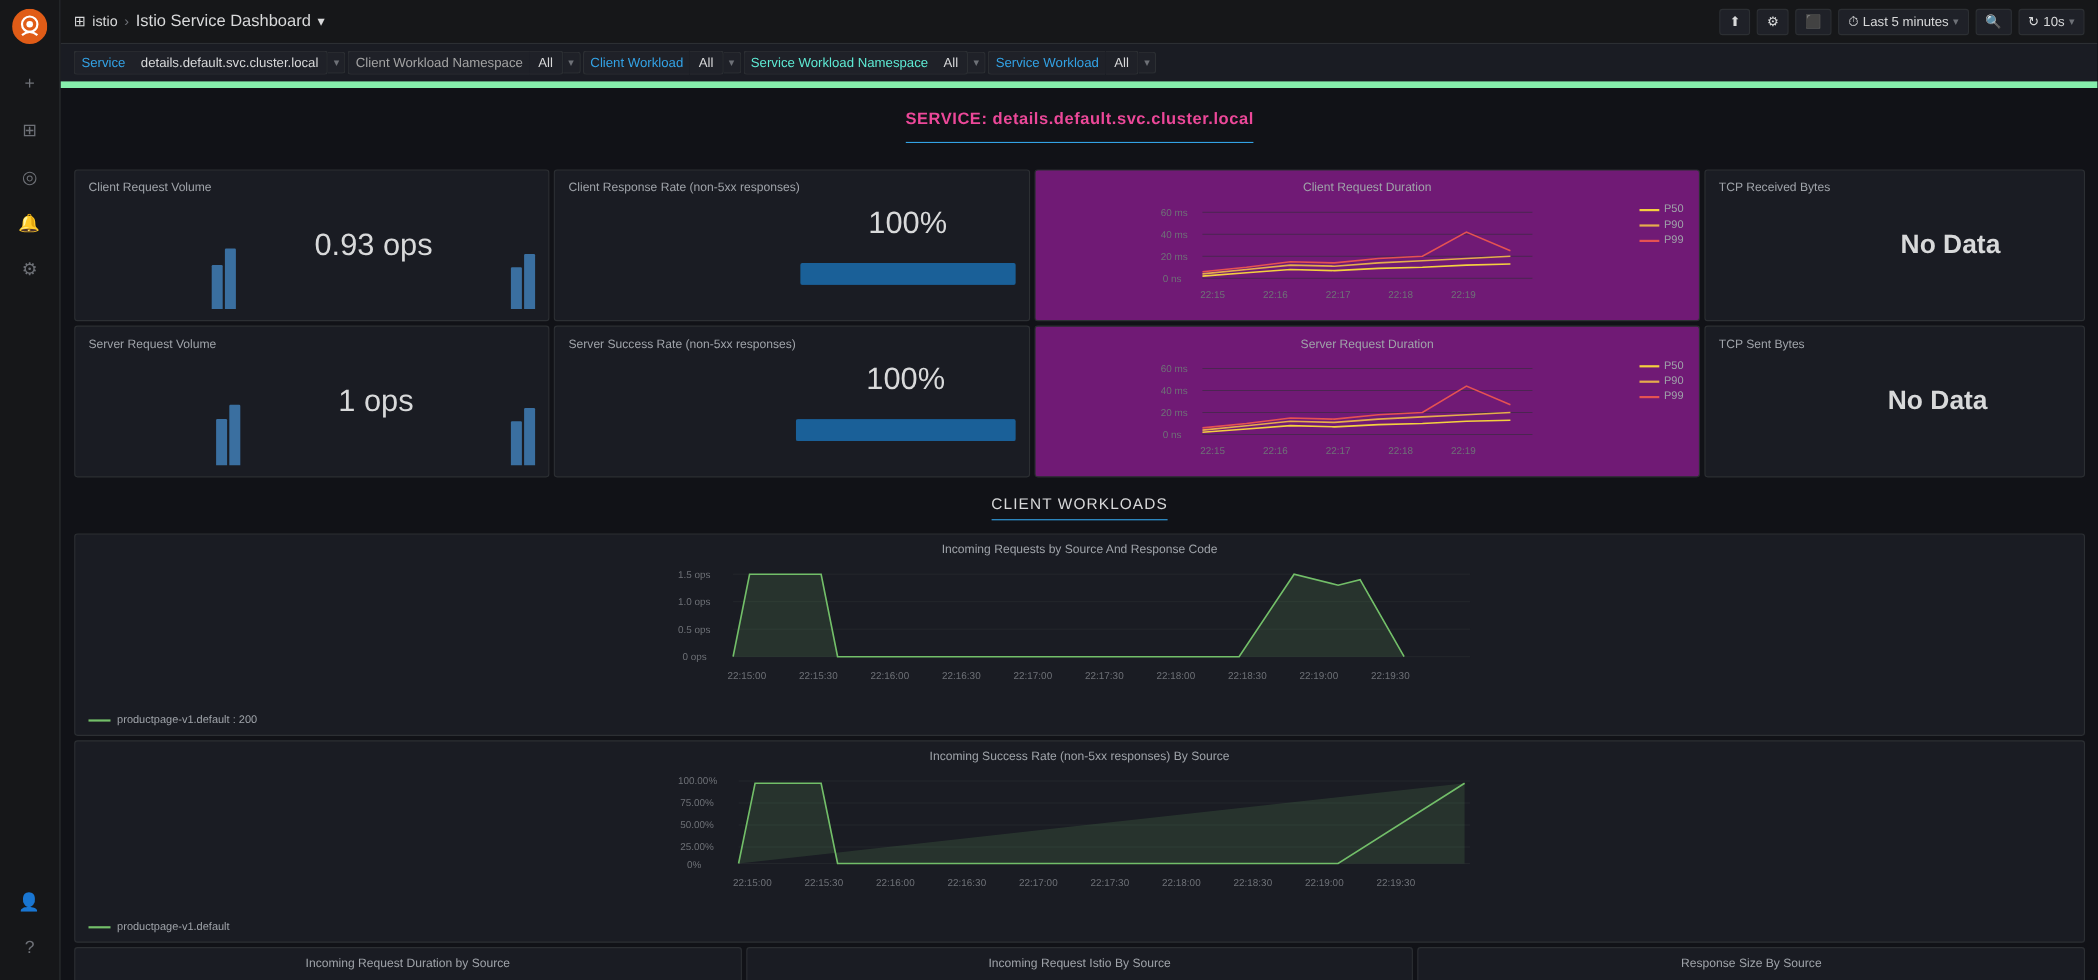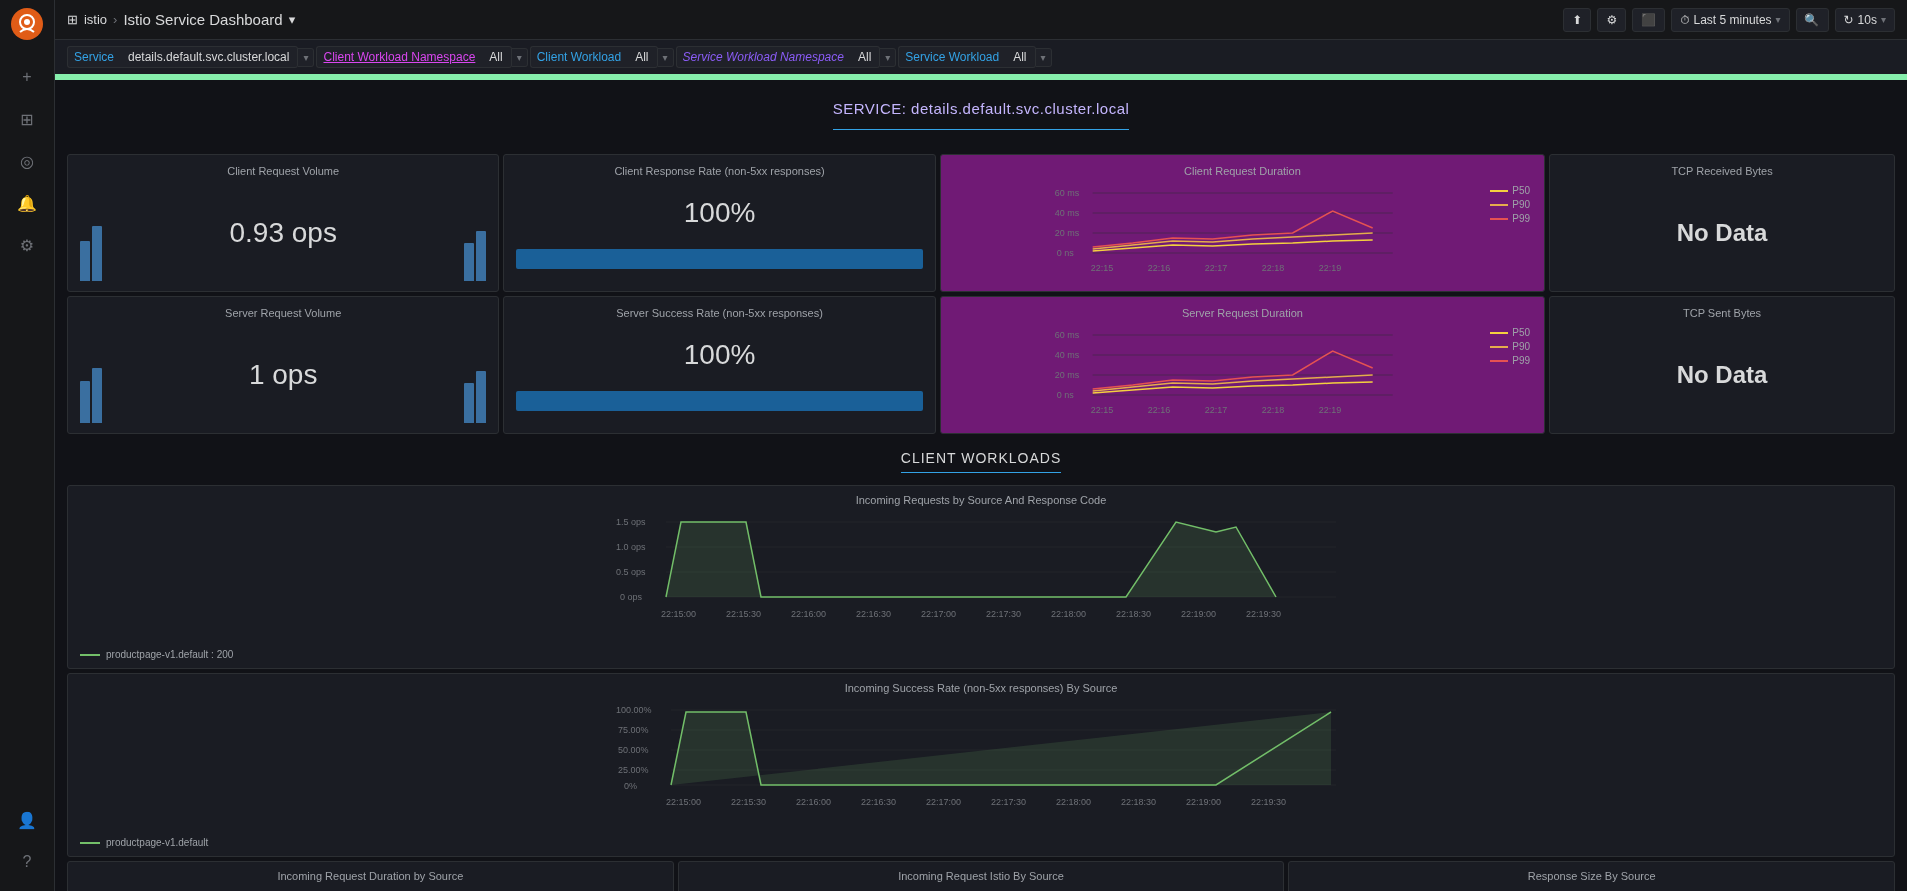--- a/index.html
+++ b/index.html
@@ -141,22 +141,22 @@
       padding: 12px;
       background: #111217;
     }
     .content::-webkit-scrollbar { width: 6px; }
     .content::-webkit-scrollbar-thumb { background: #2c2f33; border-radius: 3px; }
 
     
     .section-title {
       text-align: center;
       font-size: 15px;
-      font-weight: 400;
-      color: #c4b5fd;
+      font-weight: 700;
+      color: #ec4899;
       padding: 8px 0 12px;
       border-bottom: 1px solid #33a2e5;
       margin-bottom: 12px;
       display: inline-block;
       letter-spacing: 0.5px;
     }
     .section-title-wrap {
       text-align: center;
       margin-bottom: 12px;
     }
@@ -169,21 +169,20 @@
       margin-bottom: 4px;
     }
 
     .metric-card {
       background: #1a1c23;
       border: 1px solid #2c2f33;
       border-radius: 3px;
       padding: 10px 12px;
       min-height: 120px;
       display: flex;
-      flex-direction: column;
       justify-content: space-between;
     }
     .metric-card-title {
       font-size: 11px;
       color: #9fa3a9;
       text-align: center;
       margin-bottom: 8px;
     }
     .metric-card-body {
       flex: 1;
@@ -370,33 +369,33 @@
   </div>
 
   <div class="filterbar">
     <div class="filter-group">
       <span class="filter-label">Service</span>
       <span class="filter-value">details.default.svc.cluster.local</span>
       <span class="chevron" style="background:#1f2128;border:1px solid #2c2f33;border-left:none;padding:3px 5px;border-radius:0 3px 3px 0;">▾</span>
     </div>
 
     <div class="filter-group">
-      <span class="filter-label" style="color:#d946ef;text-decoration:underline;">Client Workload Namespace</span>
+      <span class="filter-label" style="color:#a3a3a3;">Client Workload Namespace</span>
       <span class="filter-value">All</span>
       <span class="chevron" style="background:#1f2128;border:1px solid #2c2f33;border-left:none;padding:3px 5px;border-radius:0 3px 3px 0;">▾</span>
     </div>
 
     <div class="filter-group">
       <span class="filter-label" style="color:#33a2e5;">Client Workload</span>
       <span class="filter-value">All</span>
       <span class="chevron" style="background:#1f2128;border:1px solid #2c2f33;border-left:none;padding:3px 5px;border-radius:0 3px 3px 0;">▾</span>
     </div>
 
     <div class="filter-group">
-      <span class="filter-label" style="color:#8b5cf6;font-style:italic;">Service Workload Namespace</span>
+      <span class="filter-label" style="color:#5eead4;">Service Workload Namespace</span>
       <span class="filter-value">All</span>
       <span class="chevron" style="background:#1f2128;border:1px solid #2c2f33;border-left:none;padding:3px 5px;border-radius:0 3px 3px 0;">▾</span>
     </div>
 
     <div class="filter-group">
       <span class="filter-label" style="color:#33a2e5;">Service Workload</span>
       <span class="filter-value">All</span>
       <span class="chevron" style="background:#1f2128;border:1px solid #2c2f33;border-left:none;padding:3px 5px;border-radius:0 3px 3px 0;">▾</span>
     </div>
   </div>

